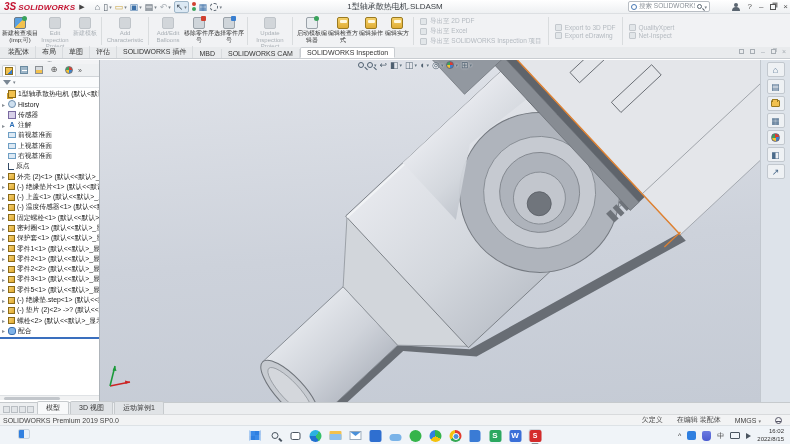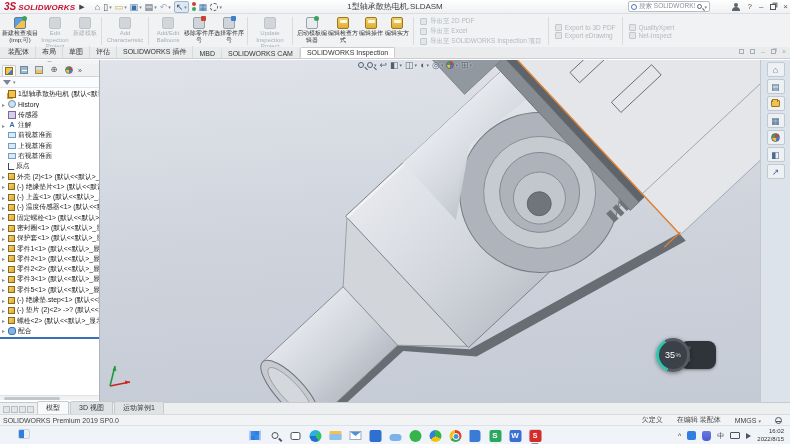--- a/index.html
+++ b/index.html
@@ -560,37 +560,20 @@
 
     
     <svg class="triad" width="28" height="28">
       <line x1="4" y1="24" x2="24" y2="20" stroke="#cc2222" stroke-width="1.5"></line>
       <polygon points="24,20 19,18.5 19.5,22" fill="#cc2222"></polygon>
       <line x1="4" y1="24" x2="9" y2="4" stroke="#1a9a3a" stroke-width="1.5"></line>
       <polygon points="9,4 6.5,8.5 10.5,9" fill="#1a9a3a"></polygon>
     </svg>
 
     
-    <div class="zwidget">
-      <div class="zpill"></div>
-      <div class="zrowdot" style="top:8px;">
-          <span class="zdot" style="background:#4aa3e8;"></span>
-          <span class="zdash"></span>
-        </div>
-      <div class="zrowdot" style="top:20px;">
-          <span class="zdot" style="background:#58c36a;"></span>
-          <span class="zdash"></span>
-        </div>
-      <div class="zcirc">
-        <div class="zinner">
-            <span>35</span>
-            <span class="pct">%</span>
-          </div>
-      </div>
-    </div>
   </div>
 
   <div class="taskpane">
     <div class="tpbtn">⌂</div>
     <div class="tpbtn">▤</div>
     <div class="tpbtn">
         <span class="tpfolder"></span>
       </div>
     <div class="tpbtn">▦</div>
     <div class="tpbtn">

